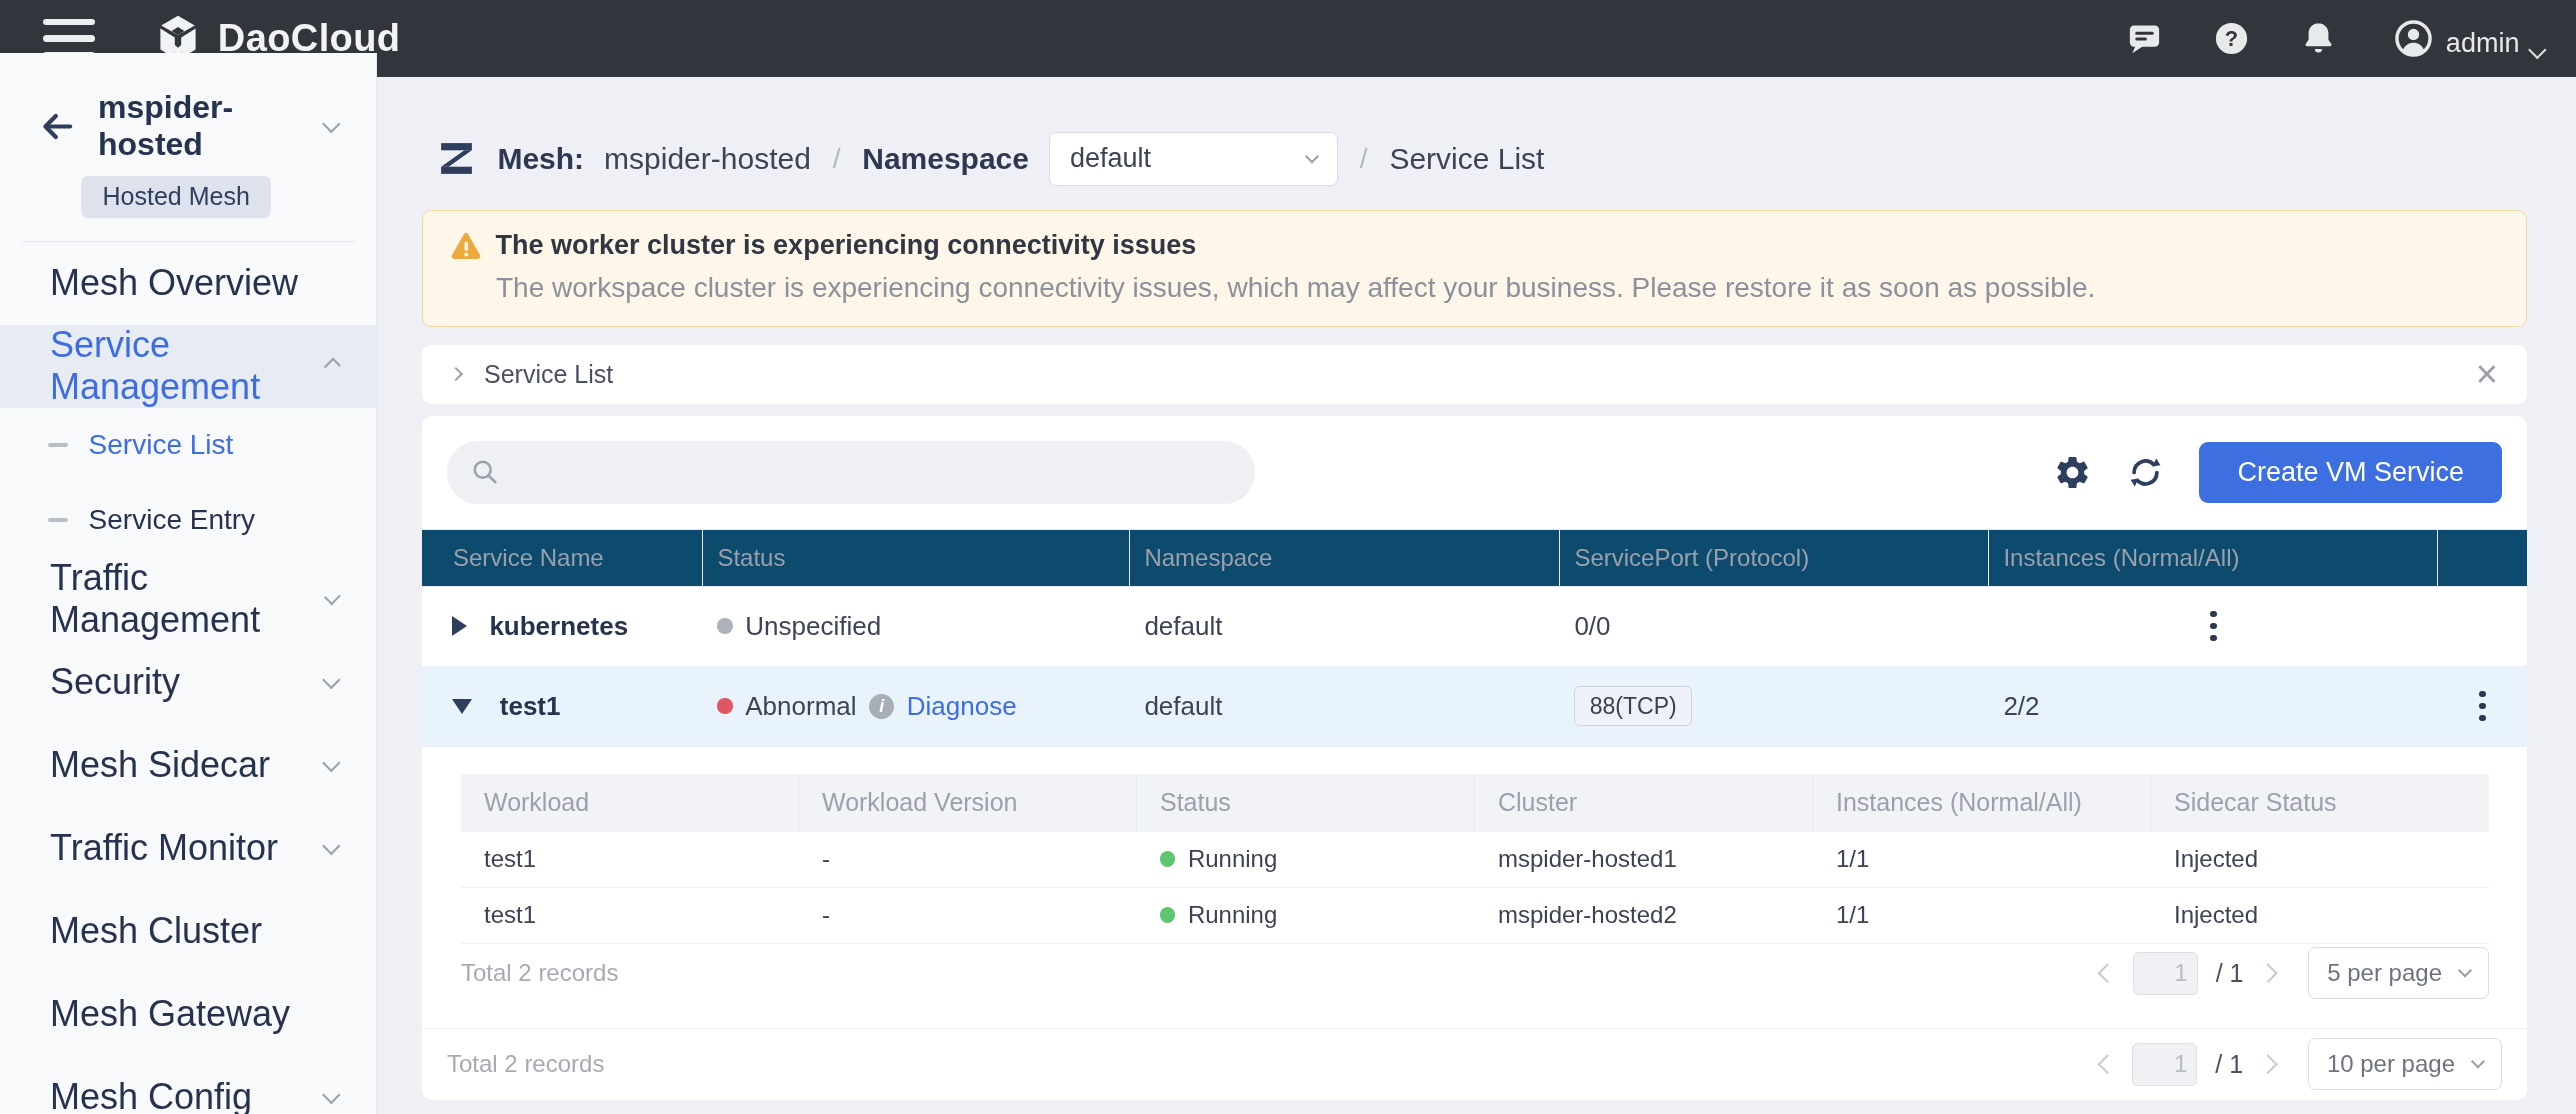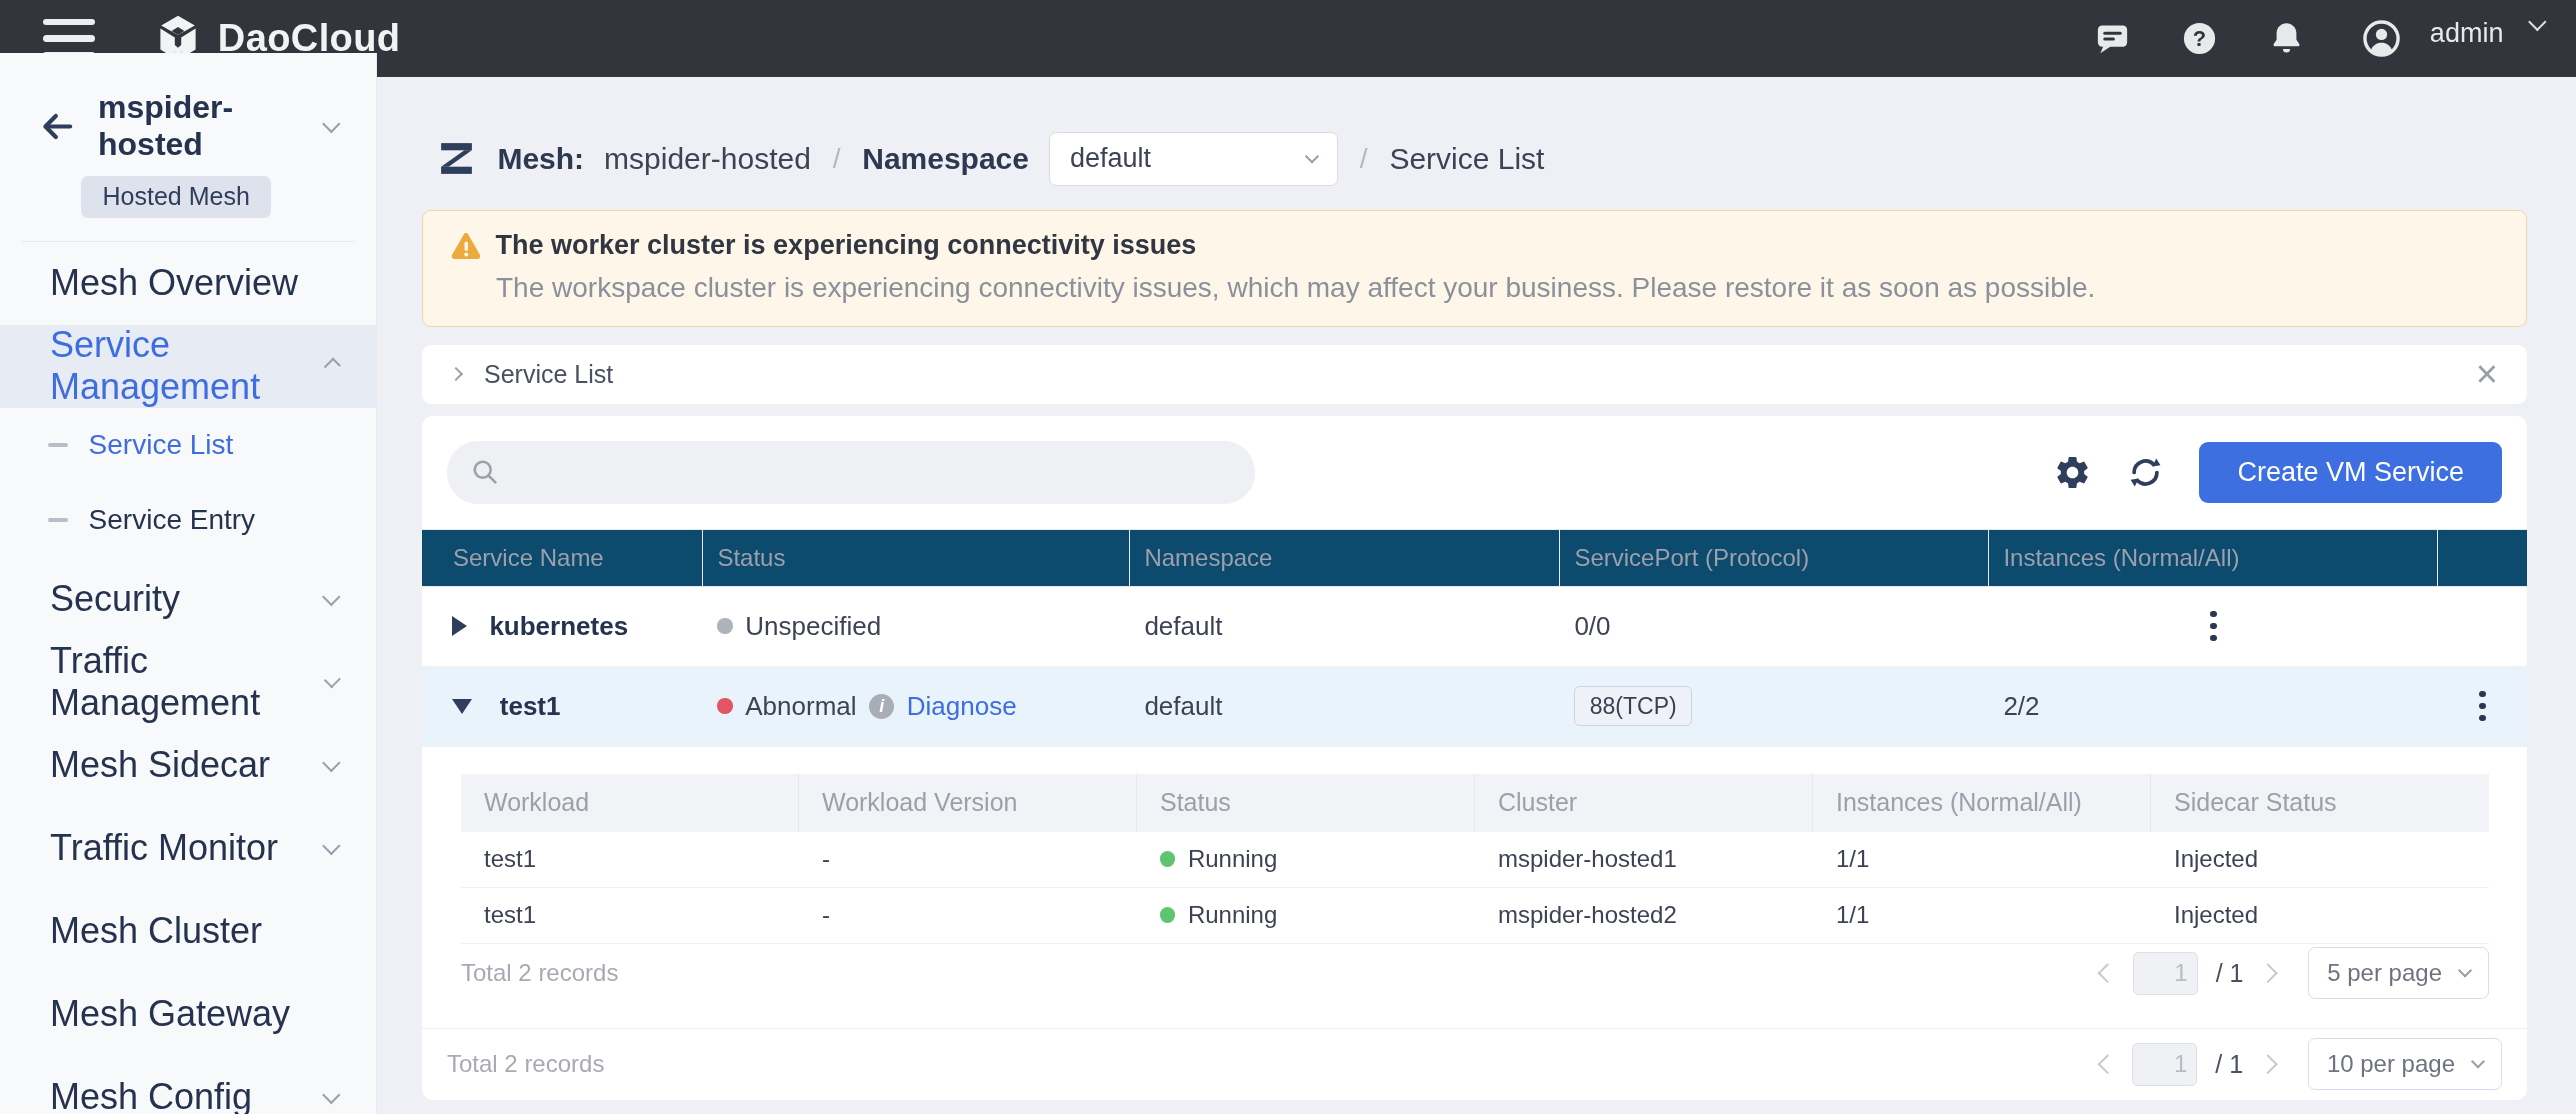--- a/index.html
+++ b/index.html
@@ -10,21 +10,21 @@
   .topbar { height:77px; background:#32353b; display:flex; align-items:center; padding:0 32px; }
   .hamburger { width:52px; cursor:pointer; margin-left:10.8px; }
   .hamburger i { display:block; height:6.3px; width:52px; background:#eceef0; border-radius:3.6px; }
   .hamburger i + i { margin-top:10px; }
   .brand { display:flex; align-items:center; gap:16px; margin-left:59px; cursor:pointer; }
   .brand svg { width:48px; height:48px; }
   .brand-text { color:#f2f3f4; font-size:38px; font-weight:700; letter-spacing:0.4px; }
   .topbar-right { margin-left:auto; display:flex; align-items:center; gap:48px; }
   .tb-icon { display:flex; cursor:pointer; }
   .tb-icon svg { width:39px; height:39px; }
-  .user { display:flex; align-items:flex-start; gap:28px; margin-left:7.2px; cursor:pointer; }
+  .user { display:flex; align-items:flex-end; gap:12px; margin-left:7.2px; cursor:pointer; }
   .user svg { width:41px; height:41px; }
   .username { color:#e8e9eb; font-size:27px; }
 
   .chev { display:inline-block; width:12.6px; height:12.6px; border-right:2.7px solid #9aa0ab; border-bottom:2.7px solid #9aa0ab; }
   .chev-down { transform:rotate(45deg) translate(-1.8px,-1.8px); }
   .chev-up { transform:rotate(-135deg); }
   .chev-right { transform:rotate(-45deg); }
   .chev-light { border-color:#dfe0e3; }
   .chev-sm { width:10px; height:10px; border-width:2.2px; }
 
@@ -195,25 +195,25 @@
         </div>
       <div class="nav-sub active">
           <span class="dash"></span>
           <span>Service List</span>
         </div>
       <div class="nav-sub">
           <span class="dash"></span>
           <span>Service Entry</span>
         </div>
       <div class="nav-item">
+          <span>Traffic Management</span>
+          <span class="chev chev-down"></span>
+        </div>
+      <div class="nav-item">
           <span>Security</span>
-          <span class="chev chev-down"></span>
-        </div>
-      <div class="nav-item">
-          <span>Traffic Management</span>
           <span class="chev chev-down"></span>
         </div>
       <div class="nav-item">
           <span>Mesh Sidecar</span>
           <span class="chev chev-down"></span>
         </div>
       <div class="nav-item">
           <span>Traffic Monitor</span>
           <span class="chev chev-down"></span>
         </div>

